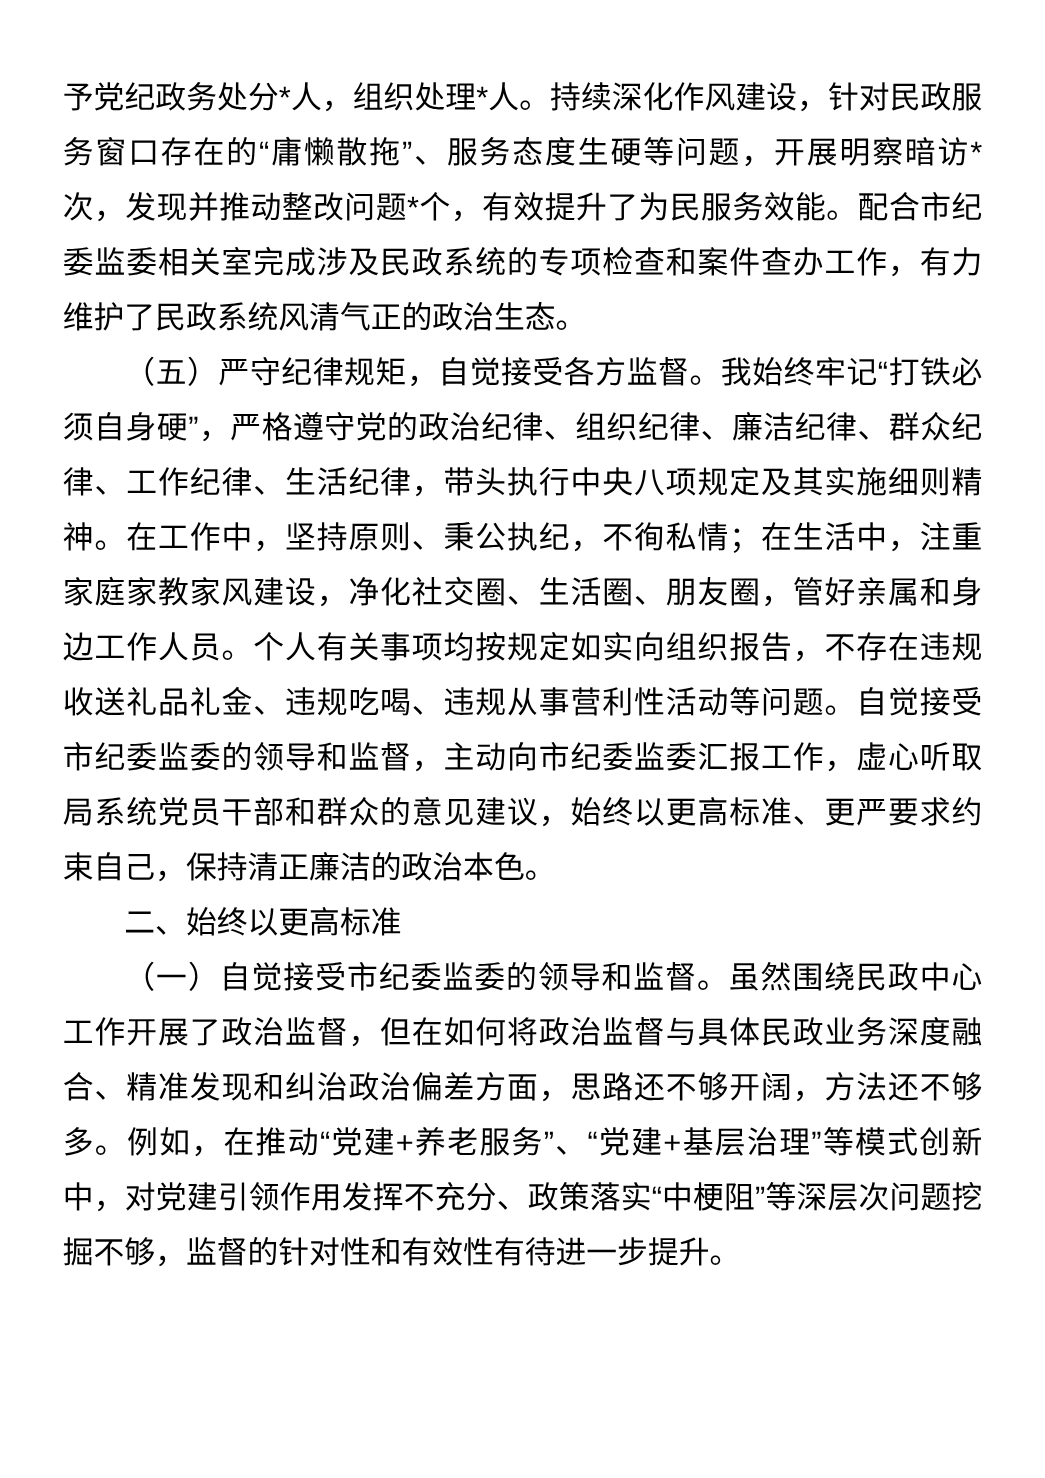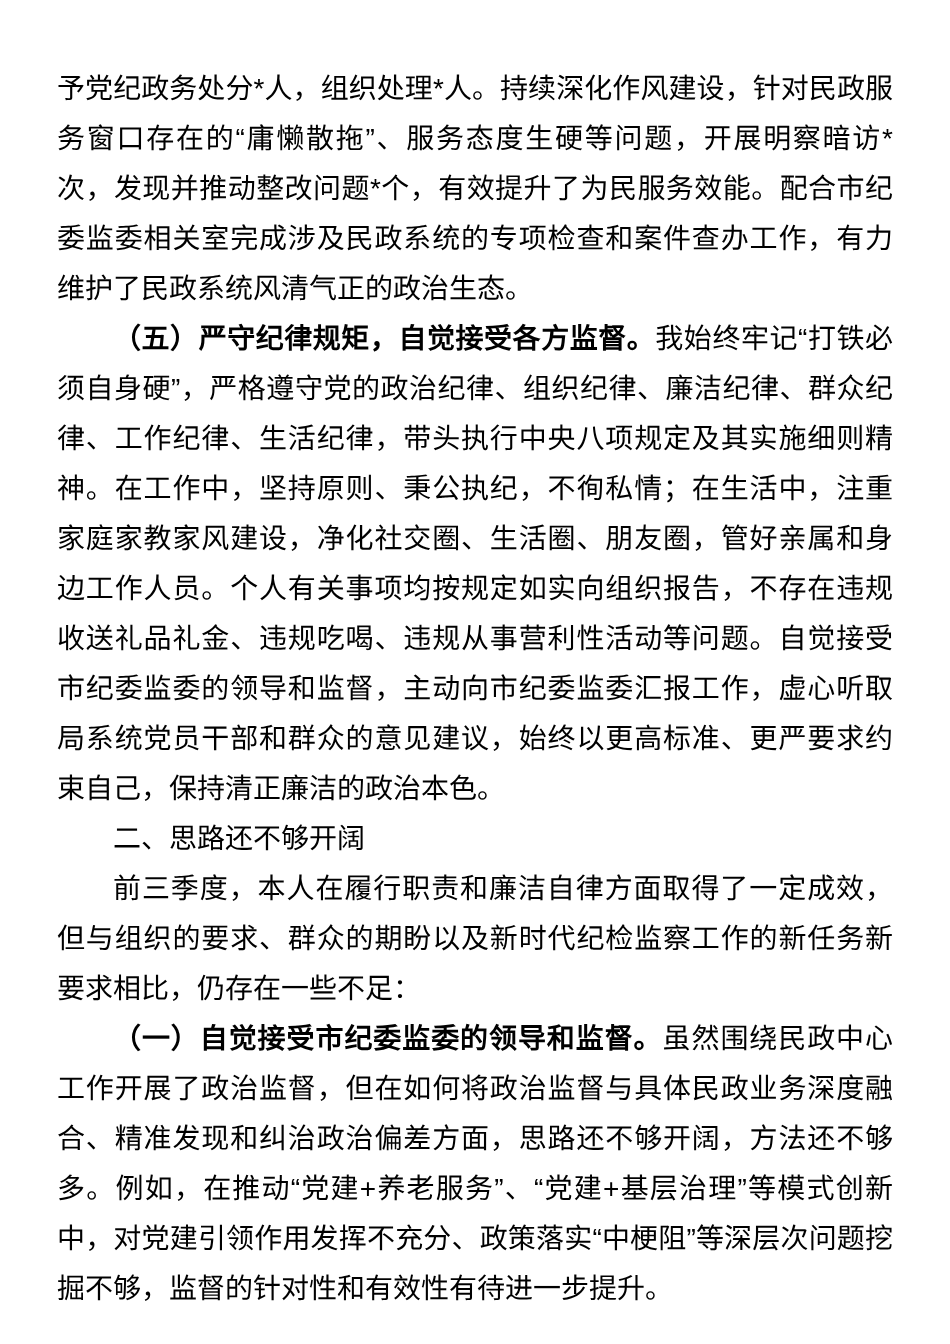--- a/index.html
+++ b/index.html
@@ -26,31 +26,30 @@
     font-size: 28px;
     line-height: 50px;
     text-align: justify;
     word-break: break-all;
     overflow-wrap: break-word;
   }
   .indent {
     text-indent: 2em;
   }
   .lead {
-    font-weight: bold;
+    font-weight: normal;
   }
 </style>
 </head>
 <body>
 
 <div class="page">
 
   <p class="para">予党纪政务处分*人，组织处理*人。持续深化作风建设，针对民政服务窗口存在的“庸懒散拖”、服务态度生硬等问题，开展明察暗访*次，发现并推动整改问题*个，有效提升了为民服务效能。配合市纪委监委相关室完成涉及民政系统的专项检查和案件查办工作，有力维护了民政系统风清气正的政治生态。</p>
 
   <p class="para indent"><span class="lead">（五）严守纪律规矩，自觉接受各方监督。</span><span>我始终牢记“打铁必须自身硬”，严格遵守党的政治纪律、组织纪律、廉洁纪律、群众纪律、工作纪律、生活纪律，带头执行中央八项规定及其实施细则精神。在工作中，坚持原则、秉公执纪，不徇私情；在生活中，注重家庭家教家风建设，净化社交圈、生活圈、朋友圈，管好亲属和身边工作人员。个人有关事项均按规定如实向组织报告，不存在违规收送礼品礼金、违规吃喝、违规从事营利性活动等问题。自觉接受市纪委监委的领导和监督，主动向市纪委监委汇报工作，虚心听取局系统党员干部和群众的意见建议，始终以更高标准、更严要求约束自己，保持清正廉洁的政治本色。</span></p>
 
-  <p class="para indent">二、思路还不够开阔</p>
+  <p class="para indent">二、始终以更高标准</p>
 
-  <p class="para indent">前三季度，本人在履行职责和廉洁自律方面取得了一定成效，但与组织的要求、群众的期盼以及新时代纪检监察工作的新任务新要求相比，仍存在一些不足：</p>
 
   <p class="para indent"><span class="lead">（一）自觉接受市纪委监委的领导和监督。</span><span>虽然围绕民政中心工作开展了政治监督，但在如何将政治监督与具体民政业务深度融合、精准发现和纠治政治偏差方面，思路还不够开阔，方法还不够多。例如，在推动“党建+养老服务”、“党建+基层治理”等模式创新中，对党建引领作用发挥不充分、政策落实“中梗阻”等深层次问题挖掘不够，监督的针对性和有效性有待进一步提升。</span></p>
 
 </div>
 
 </body></html>

